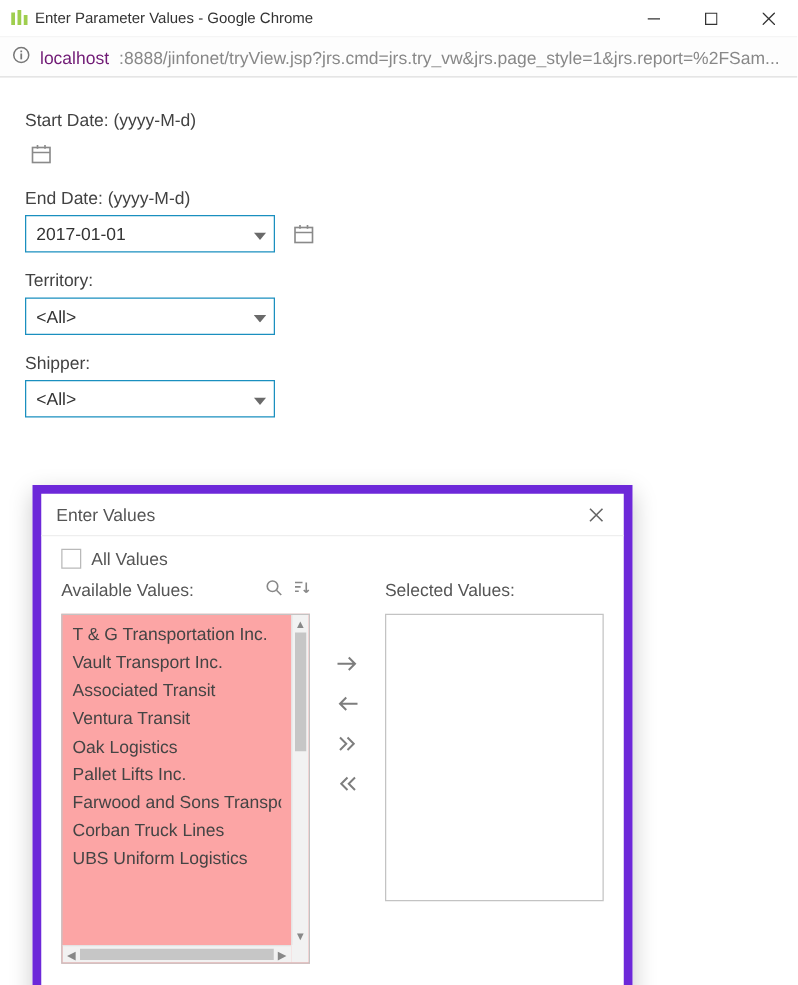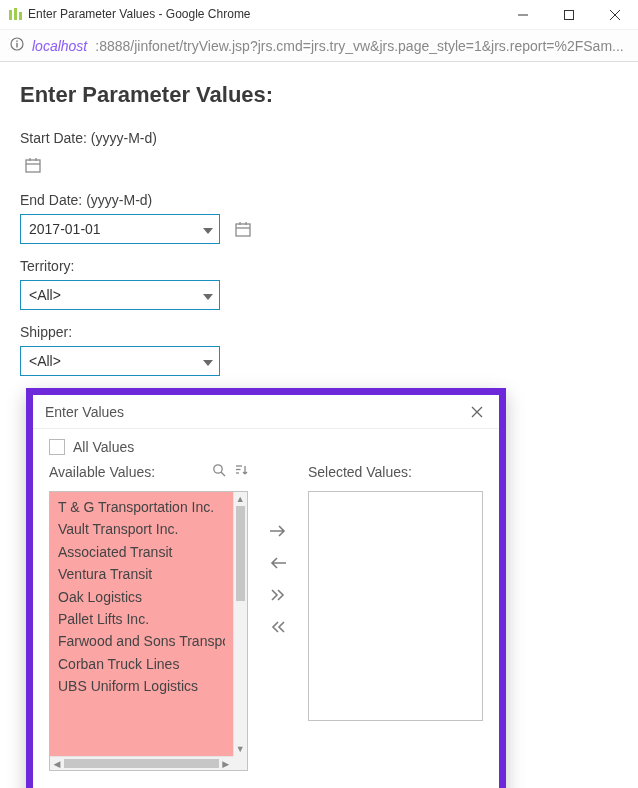--- a/index.html
+++ b/index.html
@@ -15,21 +15,21 @@
   .app-icon { width:16px; height:16px; display:inline-flex; }
   .win-controls { display:flex; }
   .win-btn { width:46px; height:30px; display:flex; align-items:center; justify-content:center; color:#555; }
 
   
   .urlbar {
     height:32px; display:flex; align-items:center; gap:8px;
     padding:0 10px; border-bottom:1px solid #ddd; background:#fdfdfd;
     font-size:14px; color:#666;
   }
-  .urlbar .host { color:#8b5cf6;font-style:italic; }
+  .urlbar .host { color:#701a75; }
   .urlbar .rest { color:#888; white-space:nowrap; overflow:hidden; text-overflow:ellipsis; flex:1; }
 
   
   .page { padding:12px 20px 20px 20px; color:#333; }
   h1.page-title { font-size:22px; font-weight:700; color:#3a3a3a; margin:8px 0 22px 0; }
 
   .field-label { font-size:14px; color:#424242; margin-bottom:6px; margin-top:14px; }
   .combo-row { display:flex; align-items:center; gap:10px; }
   .combo {
     width:200px; height:30px; border:1.5px solid #1a8fbf;
@@ -150,21 +150,20 @@
       <circle cx="7" cy="7" r="6" fill="none" stroke="#777" stroke-width="1.2"></circle>
       <rect x="6.3" y="5.8" width="1.4" height="4.7" fill="#777"></rect>
       <rect x="6.3" y="3.4" width="1.4" height="1.4" fill="#777"></rect>
     </svg>
   </span>
   <span class="host">localhost</span>
   <span class="rest">:8888/jinfonet/tryView.jsp?jrs.cmd=jrs.try_vw&amp;jrs.page_style=1&amp;jrs.report=%2FSam...</span>
 </div>
 
 <div class="page">
-  <h1 class="page-title">Enter Parameter Values:</h1>
 
   <div class="field-label">Start Date: (yyyy-M-d)</div>
   <div class="combo-row">
     <div class="cal-btn">
       <svg width="18" height="18" viewBox="0 0 18 18">
         <rect x="2" y="4" width="14" height="12" fill="none" stroke="#8a8a8a" stroke-width="1.3"></rect>
         <line x1="2" y1="8" x2="16" y2="8" stroke="#8a8a8a" stroke-width="1.3"></line>
         <line x1="6" y1="2" x2="6" y2="5" stroke="#8a8a8a" stroke-width="1.3"></line>
         <line x1="12" y1="2" x2="12" y2="5" stroke="#8a8a8a" stroke-width="1.3"></line>
       </svg>

